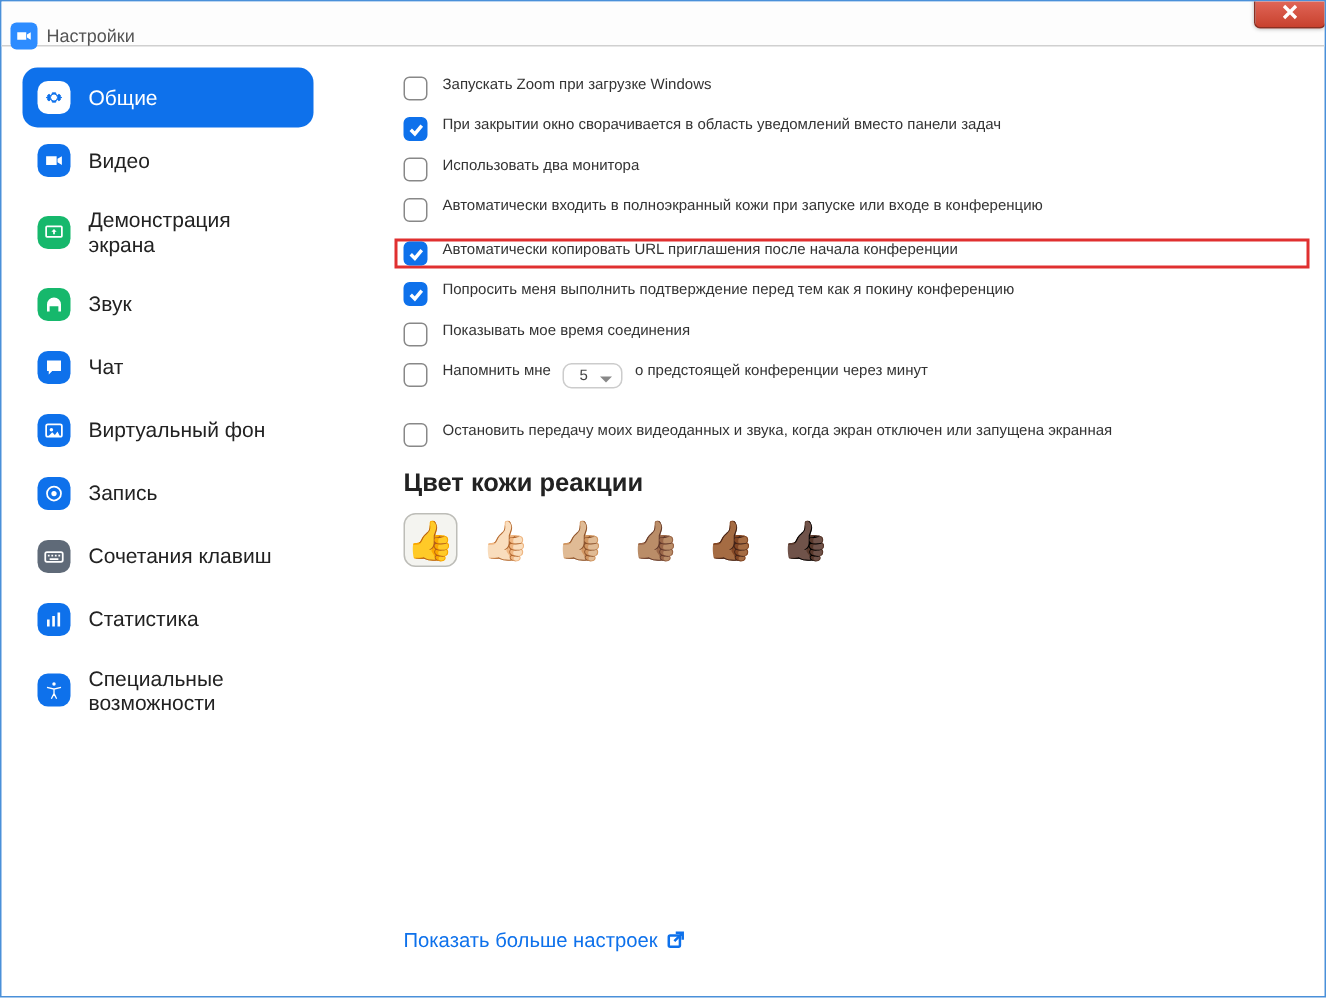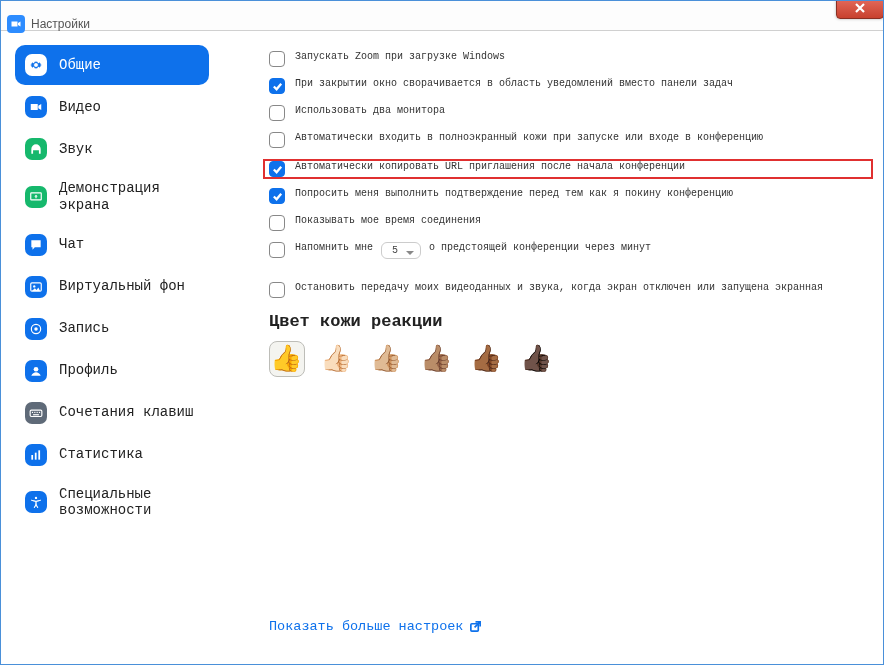--- a/index.html
+++ b/index.html
@@ -39,21 +39,20 @@
     border: 1px solid #8a2f22;
     border-radius: 0 0 4px 4px;
     display: flex; align-items: center; justify-content: center;
     cursor: pointer;
     box-shadow: 0 0 3px rgba(0,0,0,0.3);
   }
   .close-btn svg { width: 12px; height: 12px; stroke: #fff; stroke-width: 2.2; }
   .content {
     display: flex;
     height: calc(100% - 30px);
-    font-family: Liberation Mono, monospace;
   }
   .sidebar {
     width: 218px;
     padding: 14px 10px 10px 14px;
   }
   .sidebar-item {
     display: flex;
     align-items: center;
     padding: 9px 10px;
     border-radius: 10px;
@@ -190,33 +189,33 @@
         <span class="sidebar-icon" style="background:#0E71EB">
           <svg viewBox="0 0 24 24" fill="#fff">
             <path d="M3 7h12v10H3z M16 10l5-3v10l-5-3z"></path>
           </svg>
         </span>
         <span class="sidebar-label">Видео</span>
       </div>
       <div class="sidebar-item">
         <span class="sidebar-icon" style="background:#16b86c">
           <svg viewBox="0 0 24 24" fill="#fff">
-            <path d="M4 14v-2a8 8 0 0116 0v2M4 14h3v6H4zM17 14h3v6h-3z"></path>
-          </svg>
-        </span>
-        <span class="sidebar-label">Звук</span>
-      </div>
-      <div class="sidebar-item">
-        <span class="sidebar-icon" style="background:#16b86c">
-          <svg viewBox="0 0 24 24" fill="#fff">
             <rect x="3" y="5" width="18" height="12" rx="1" fill="none" stroke="#fff" stroke-width="2"></rect>
             <path d="M12 8l3 3h-2v3h-2v-3H9z"></path>
           </svg>
         </span>
         <span class="sidebar-label">Демонстрация экрана</span>
+      </div>
+      <div class="sidebar-item">
+        <span class="sidebar-icon" style="background:#16b86c">
+          <svg viewBox="0 0 24 24" fill="#fff">
+            <path d="M4 14v-2a8 8 0 0116 0v2M4 14h3v6H4zM17 14h3v6h-3z"></path>
+          </svg>
+        </span>
+        <span class="sidebar-label">Звук</span>
       </div>
       <div class="sidebar-item">
         <span class="sidebar-icon" style="background:#0E71EB">
           <svg viewBox="0 0 24 24" fill="#fff">
             <path d="M4 4h16v12H10l-4 4v-4H4z"></path>
           </svg>
         </span>
         <span class="sidebar-label">Чат</span>
       </div>
       <div class="sidebar-item">
@@ -230,29 +229,20 @@
         <span class="sidebar-label">Виртуальный фон</span>
       </div>
       <div class="sidebar-item">
         <span class="sidebar-icon" style="background:#0E71EB">
           <svg viewBox="0 0 24 24" fill="#fff">
             <circle cx="12" cy="12" r="8" fill="none" stroke="#fff" stroke-width="2"></circle>
             <circle cx="12" cy="12" r="3"></circle>
           </svg>
         </span>
         <span class="sidebar-label">Запись</span>
-      </div>
-      <div class="sidebar-item">
-        <span class="sidebar-icon" style="background:#0E71EB">
-          <svg viewBox="0 0 24 24" fill="#fff">
-            <circle cx="12" cy="9" r="4"></circle>
-            <path d="M4 20c1-4 5-6 8-6s7 2 8 6z"></path>
-          </svg>
-        </span>
-        <span class="sidebar-label">Профиль</span>
       </div>
       <div class="sidebar-item">
         <span class="sidebar-icon" style="background:#5f6a78">
           <svg viewBox="0 0 24 24" fill="#fff">
             <rect x="2" y="7" width="20" height="11" rx="2" fill="none" stroke="#fff" stroke-width="2"></rect>
             <rect x="5" y="10" width="2" height="2"></rect>
             <rect x="9" y="10" width="2" height="2"></rect>
             <rect x="13" y="10" width="2" height="2"></rect>
             <rect x="17" y="10" width="2" height="2"></rect>
             <rect x="7" y="14" width="10" height="2"></rect>

